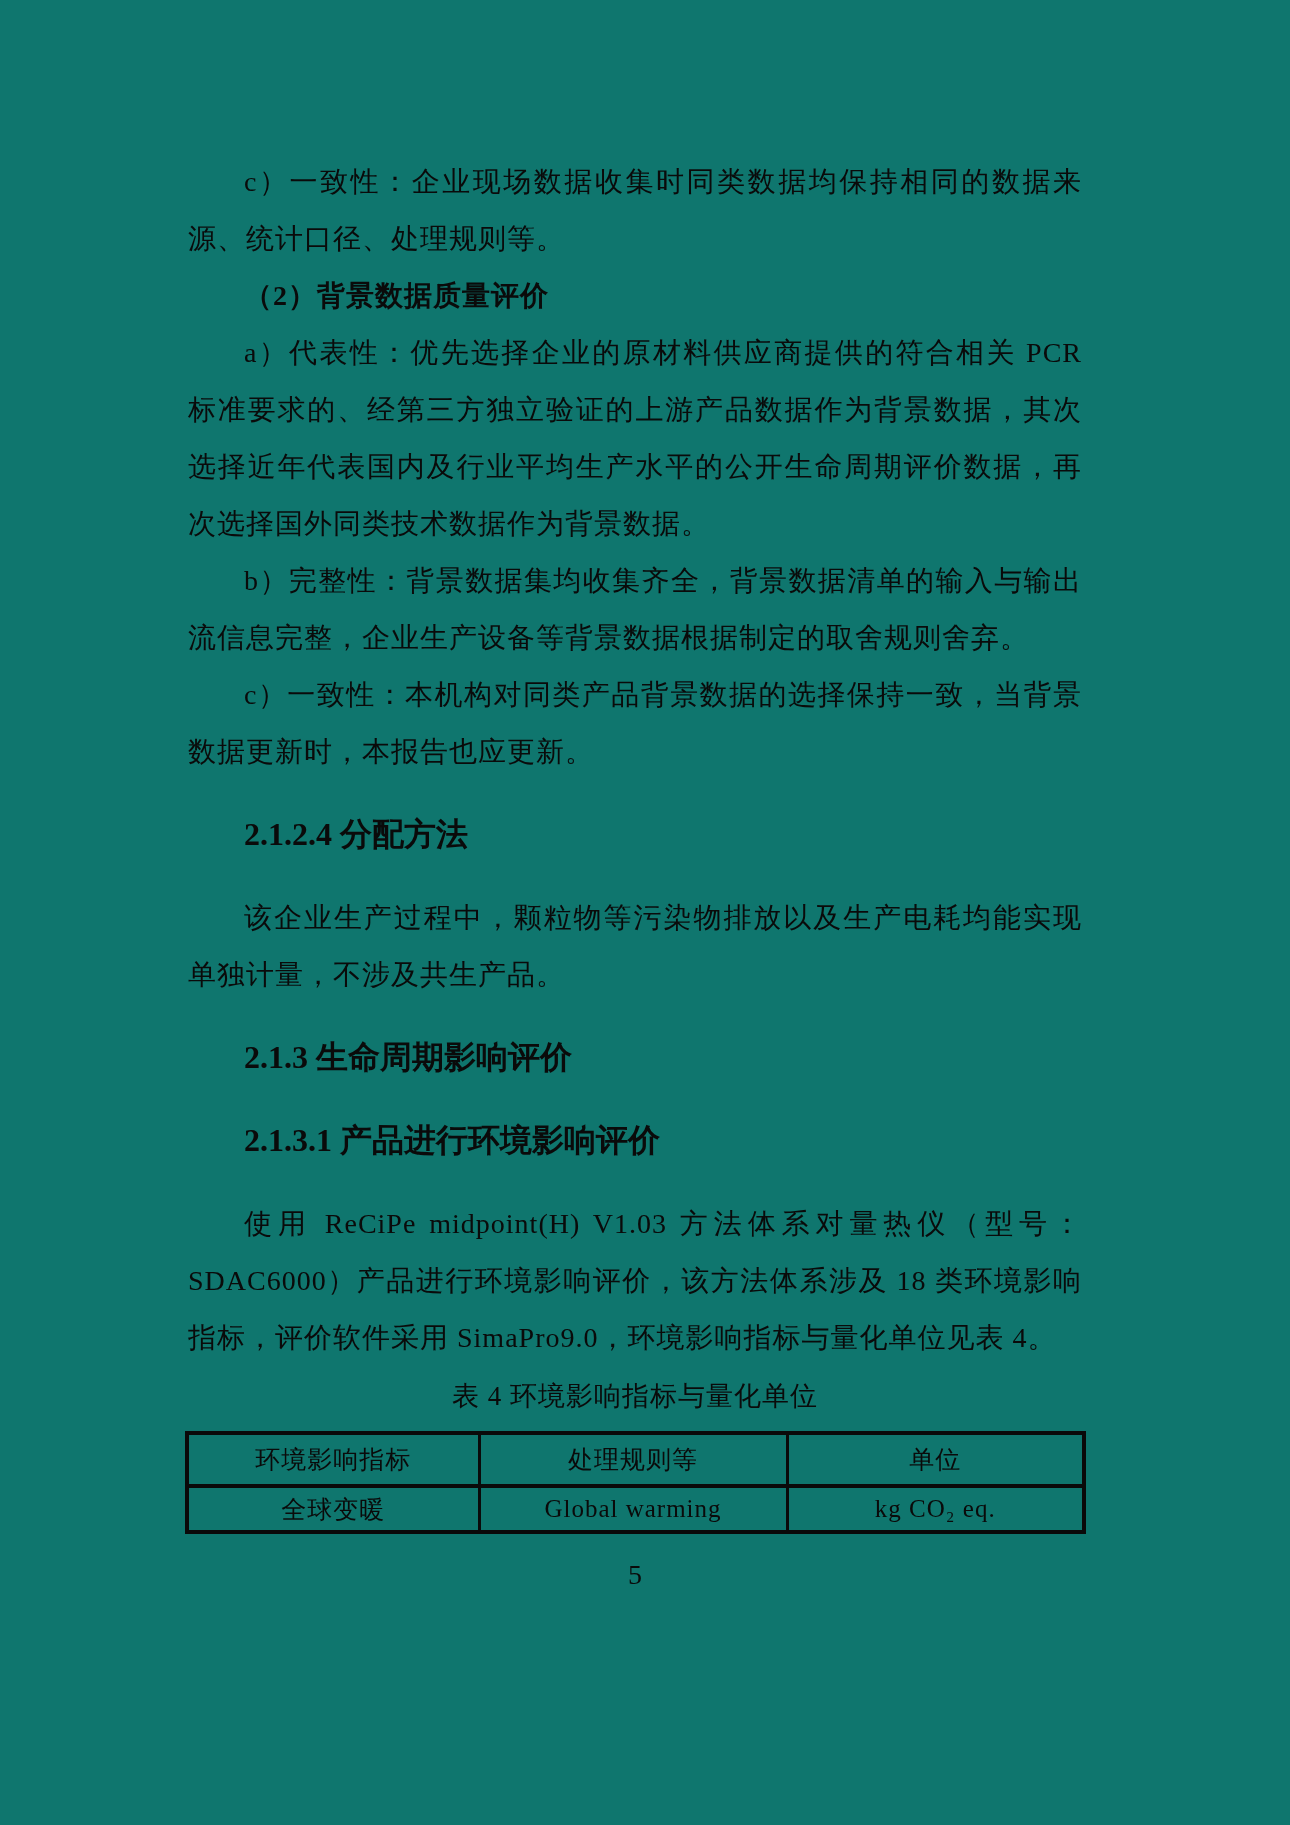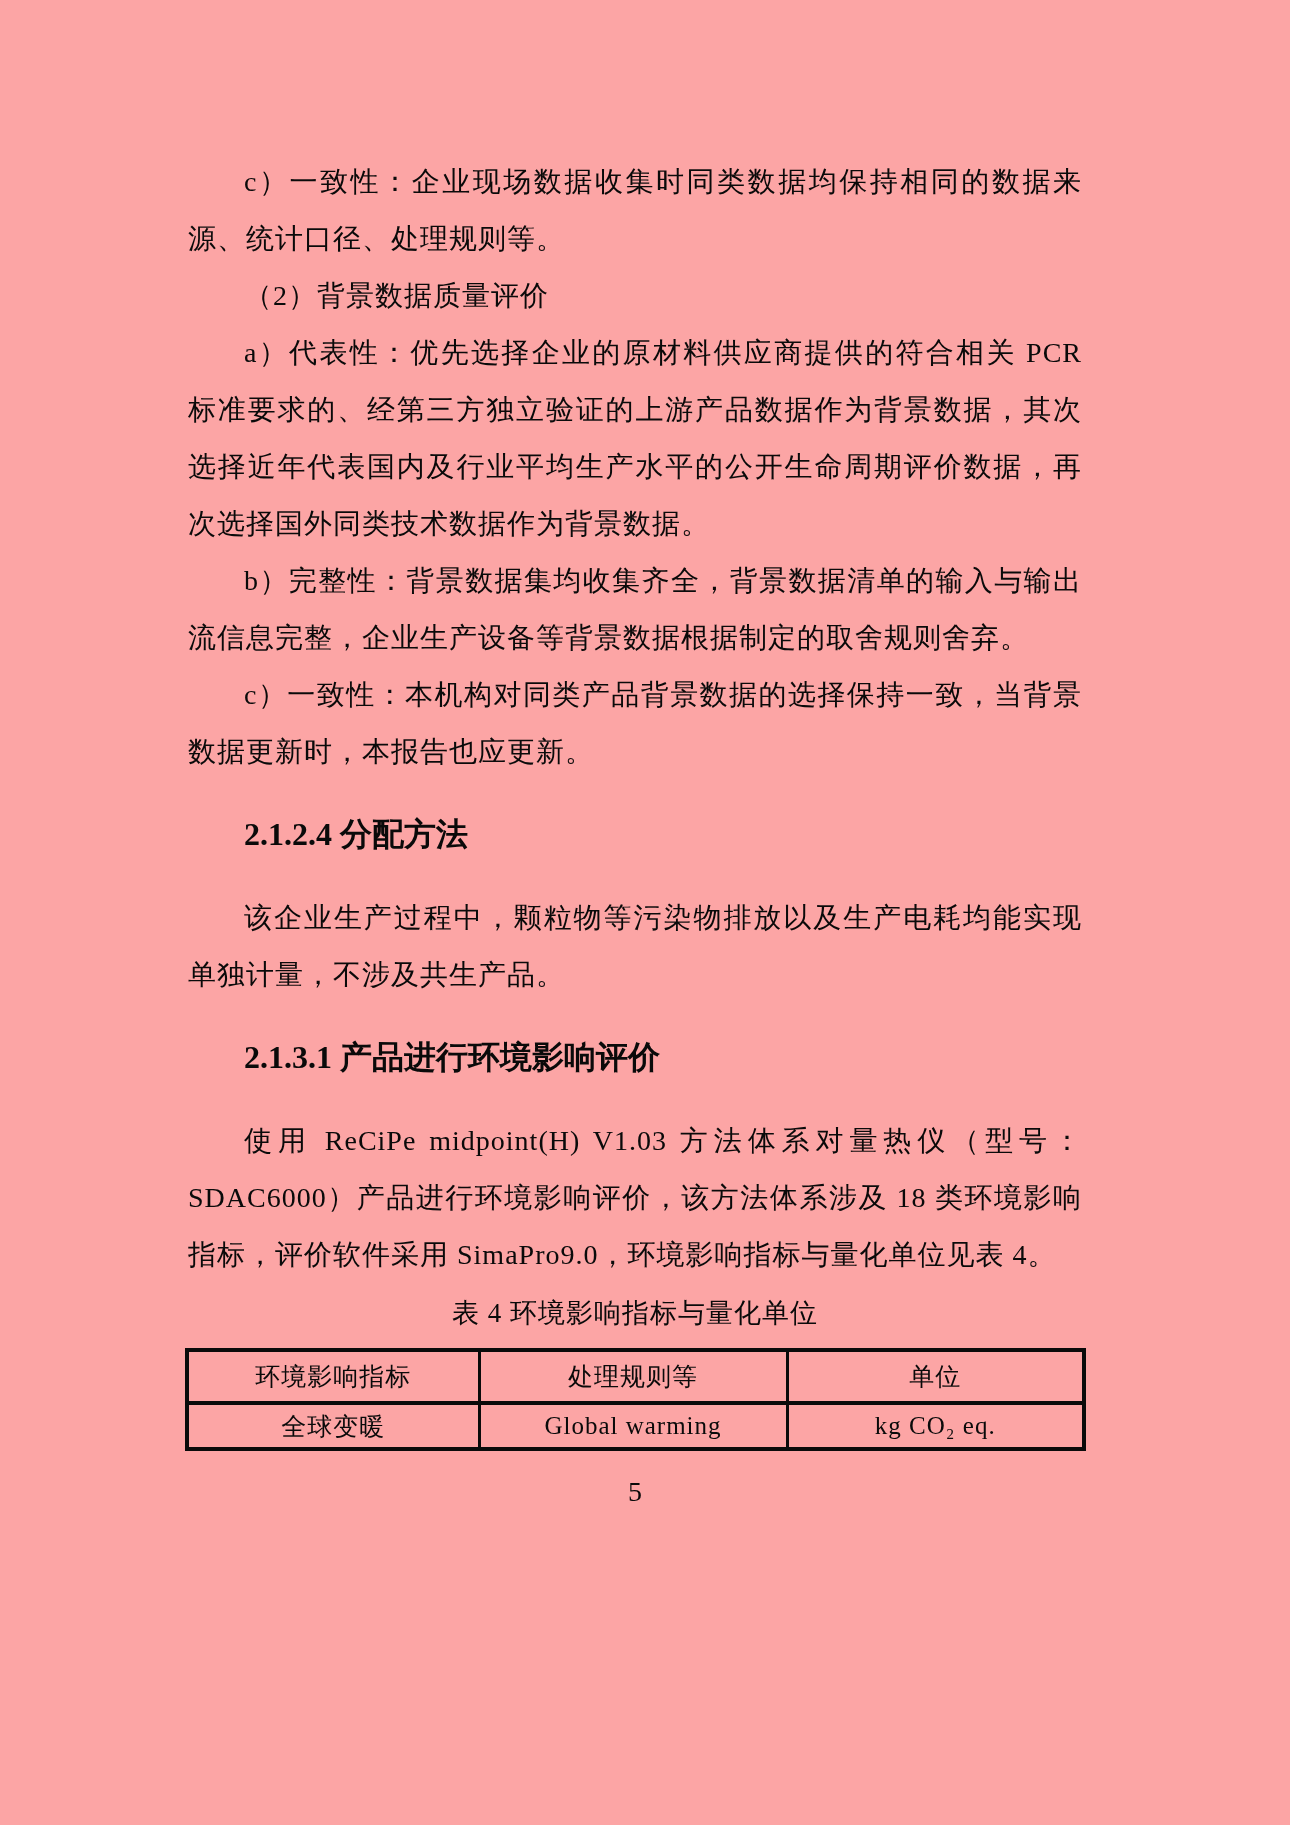--- a/index.html
+++ b/index.html
@@ -6,37 +6,37 @@
   body {
     width: 1290px; height: 1825px;
     background: #ffffff;
     font-family: "Liberation Serif", "DejaVu Serif", serif;
     color: #0a0a0a;
     overflow: hidden;
   }
   .page {
     position: relative;
     width: 1290px; height: 1825px;
-    background: #fca5a5;
+    background: #0f766e;
   }
   .content {
     position: absolute;
     left: 188px; top: 153px;
     width: 894px;
   }
   p.body-para, p.bold-para {
     margin: 0;
     font-size: 28px;
     line-height: 57px;
     text-indent: 56px;
     text-align: justify;
     text-align-last: left;
     letter-spacing: 1px;
   }
-  p.bold-para { font-weight: normal; }
+  p.bold-para { font-weight: bold; }
   h3.num-heading {
     margin: 26px 0;
     font-size: 32px;
     line-height: 57px;
     text-indent: 56px;
     font-weight: bold;
   }
   .table-caption {
     margin: 2px 0 0 0;
     font-size: 27px;
@@ -85,20 +85,21 @@
     <p class="body-para">a）代表性：优先选择企业的原材料供应商提供的符合相关 PCR 标准要求的、经第三方独立验证的上游产品数据作为背景数据，其次选择近年代表国内及行业平均生产水平的公开生命周期评价数据，再次选择国外同类技术数据作为背景数据。</p>
 
     <p class="body-para">b）完整性：背景数据集均收集齐全，背景数据清单的输入与输出流信息完整，企业生产设备等背景数据根据制定的取舍规则舍弃。</p>
 
     <p class="body-para">c）一致性：本机构对同类产品背景数据的选择保持一致，当背景数据更新时，本报告也应更新。</p>
 
     <h3 class="num-heading">2.1.2.4 分配方法</h3>
 
     <p class="body-para">该企业生产过程中，颗粒物等污染物排放以及生产电耗均能实现单独计量，不涉及共生产品。</p>
 
+    <h3 class="num-heading">2.1.3 生命周期影响评价</h3>
 
     <h3 class="num-heading">2.1.3.1 产品进行环境影响评价</h3>
 
     <p class="body-para">使用 ReCiPe midpoint(H) V1.03 方法体系对量热仪（型号：SDAC6000）产品进行环境影响评价，该方法体系涉及 18 类环境影响指标，评价软件采用 SimaPro9.0，环境影响指标与量化单位见表 4。</p>
 
     <p class="table-caption">表 4 环境影响指标与量化单位</p>
 
     <table class="impact-table">
       <colgroup>
         <col style="width:292px">

